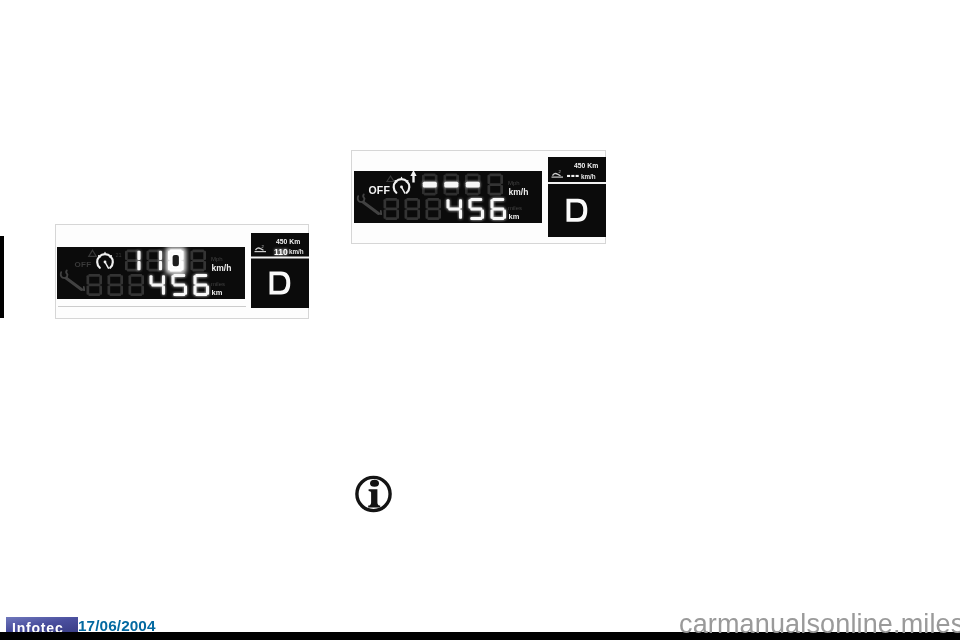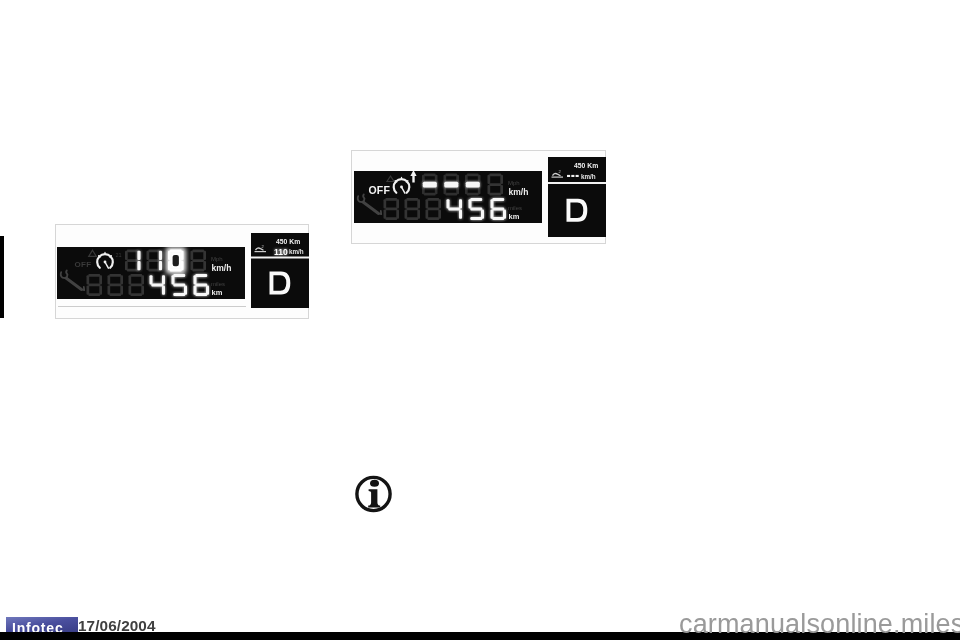--- a/index.html
+++ b/index.html
@@ -310,16 +310,16 @@
 <rect x="0" y="0" width="50" height="50" fill="#ffffff"></rect>
 <circle cx="21.5" cy="22" r="16.6" fill="none" stroke="#141414" stroke-width="3.4"></circle>
 <ellipse cx="22.5" cy="11.3" rx="4.5" ry="3.5" fill="#141414"></ellipse>
 <path d="M16.6 17.3 L25.4 17.3 L25.4 30.5 Q25.4 33.6 28.2 33.6 L28.2 35.6 L16.2 35.6 L16.2 33.6 Q19.1 33.6 19.1 30.5 L19.1 20.6 Q19.1 19.1 16.6 19.1 Z" fill="#141414"></path>
 </svg>
 
 <div class="abs" style="left:6px;top:617px;width:72px;height:21px;background:linear-gradient(170deg,#7078bc 0%,#4a4f9e 40%,#32367c 100%);">
 <div class="abs" style="left:6px;top:2.5px;font-size:14px;font-weight:bold;color:#fff;letter-spacing:0.8px;">Infotec</div>
 </div>
 
-<div class="abs" style="left:78px;top:617px;font-size:15.3px;font-weight:bold;color:#404040;letter-spacing:0.1px;">17/06/2004</div>
+<div class="abs" style="left:78px;top:617px;font-size:15.3px;font-weight:bold;color:#0369a1;letter-spacing:0.1px;">17/06/2004</div>
 
 <div class="abs" style="left:0;top:632px;width:960px;height:8px;background:#000;"></div>
 
 <div class="abs" style="left:679px;top:609px;font-size:27px;color:#9a9a9a;letter-spacing:0.15px;">carmanualsonline.miles</div>
 </body></html>

